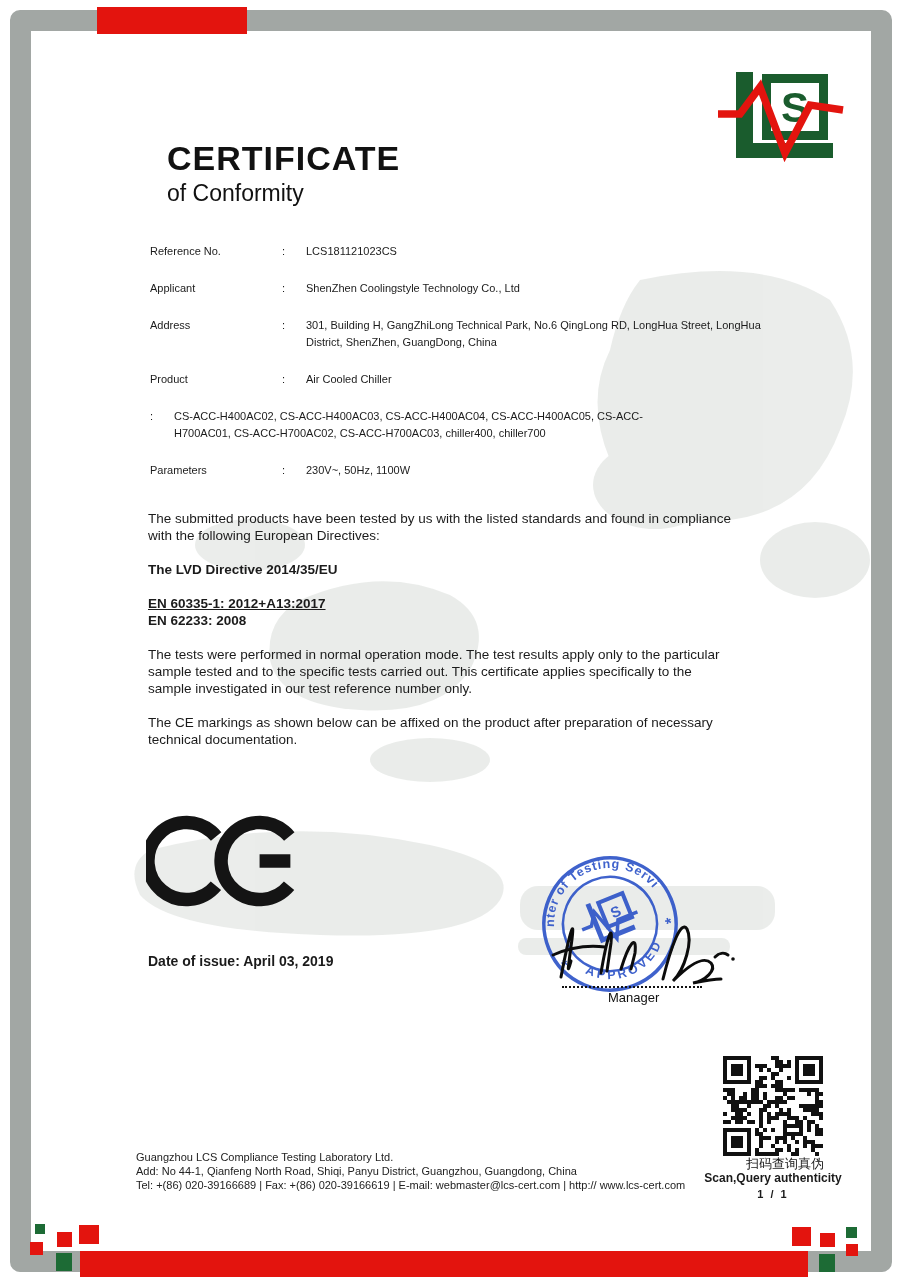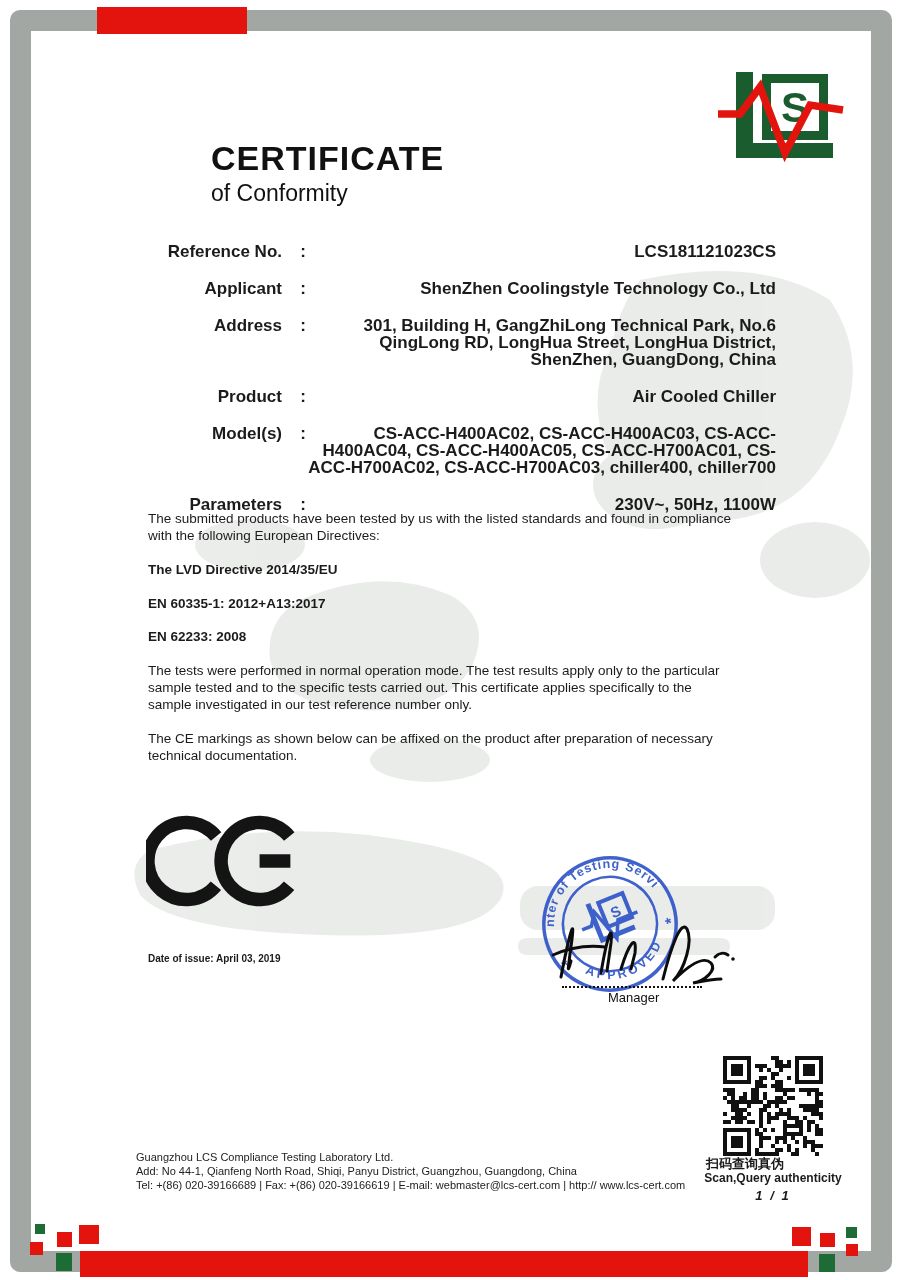--- a/index.html
+++ b/index.html
@@ -21,55 +21,55 @@
   .red{background:#e3140e;}
   .green{background:#1d6b35;}
 
   
   .watermark{position:absolute;left:0;top:0;width:904px;height:1280px;pointer-events:none;}
 
   
   .logo{position:absolute;left:702px;top:58px;width:165px;height:118px;}
 
   
-  .title-block{position:absolute;left:167px;top:140px;margin-left:44px;}
+  .title-block{position:absolute;left:167px;top:140px;}
   .title-main{font-size:34px;font-weight:700;letter-spacing:1px;line-height:1.1;color:#111;}
   .title-sub{font-size:23px;font-weight:400;margin-top:3px;color:#111;}
 
   
   .fields{position:absolute;left:150px;top:243px;width:660px;}
-  .field-row{display:flex;margin-bottom:20px;font-size:17px;font-weight:700;line-height:17px;text-align:right;}
+  .field-row{display:flex;margin-bottom:20px;font-size:11px;font-weight:400;line-height:17px;}
   .field-row.params{margin-top:12px;}
   .field-label{width:132px;flex:0 0 132px;}
   .field-colon{width:24px;flex:0 0 24px;}
   .field-value{width:470px;}
 
   
   .bodytext{position:absolute;left:148px;top:510px;width:588px;font-size:13.5px;line-height:17px;}
   .bodytext p{margin:0 0 17px 0;}
   .bold{font-weight:700;}
 
   
   .ce{position:absolute;left:146px;top:806px;width:154px;height:110px;}
 
   
-  .date-line{position:absolute;left:148px;top:953px;font-size:10px;font-weight:700;}
+  .date-line{position:absolute;left:148px;top:953px;font-size:14px;font-weight:700;}
 
   
   .stamp{position:absolute;left:520px;top:838px;width:180px;height:172px;opacity:.92;}
   .signature{position:absolute;left:545px;top:897px;width:195px;height:100px;}
   .sig-underline{position:absolute;left:562px;top:986px;width:140px;border-bottom:2px dotted #111;}
   .manager{position:absolute;left:608px;top:990px;font-size:13px;color:#111;}
 
   
   .footer-left{position:absolute;left:136px;top:1151px;font-size:11px;line-height:13.8px;color:#222;}
   .qr{position:absolute;left:723px;top:1056px;width:100px;height:100px;}
-  .qr-caption-zh{position:absolute;left:685px;top:1155px;width:120px;text-align:center;font-size:13px;font-weight:700;}
+  .qr-caption-zh{position:absolute;left:725px;top:1155px;width:120px;text-align:center;font-size:13px;font-weight:400;}
   .qr-caption-en{position:absolute;left:689px;top:1171px;width:168px;text-align:center;font-size:12px;font-weight:700;}
-  .page-num{position:absolute;left:736px;top:1188px;width:74px;text-align:center;font-size:13px;font-weight:700;letter-spacing:2px;font-style:italic;}
+  .page-num{position:absolute;left:736px;top:1188px;width:74px;text-align:center;font-size:11px;font-weight:700;letter-spacing:2px;}
 </style>
 </head>
 <body>
 
 <svg class="watermark" viewBox="0 0 904 1280" aria-hidden="true">
   <g fill="#dadeda" opacity="0.55">
     <path d="M640 280 q120 -25 190 20 q40 60 10 130 q-30 80 -110 90 q-90 10 -120 -60 q-25 -60 0 -110 q10 -45 30 -70 z"></path>
     <ellipse cx="655" cy="485" rx="62" ry="44"></ellipse>
     <ellipse cx="815" cy="560" rx="55" ry="38"></ellipse>
     <path d="M300 600 q80 -35 150 -5 q45 25 20 75 q-30 45 -110 40 q-80 -5 -90 -50 q-5 -40 30 -60 z"></path>
@@ -125,35 +125,34 @@
     <span class="field-label">Address</span>
     <span class="field-colon">:</span>
     <span class="field-value">301, Building H, GangZhiLong Technical Park, No.6 QingLong RD, LongHua Street, LongHua District, ShenZhen, GuangDong, China</span>
   </div>
   <div class="field-row">
     <span class="field-label">Product</span>
     <span class="field-colon">:</span>
     <span class="field-value">Air Cooled Chiller</span>
   </div>
   <div class="field-row">
-    <span class="field-label">Model(s)</span>
     <span class="field-colon">:</span>
     <span class="field-value">CS-ACC-H400AC02, CS-ACC-H400AC03, CS-ACC-H400AC04, CS-ACC-H400AC05, CS-ACC-H700AC01, CS-ACC-H700AC02, CS-ACC-H700AC03, chiller400, chiller700</span>
   </div>
   <div class="field-row params">
     <span class="field-label">Parameters</span>
     <span class="field-colon">:</span>
     <span class="field-value">230V~, 50Hz, 1100W</span>
   </div>
 </div>
 
 <div class="bodytext">
   <p>The submitted products have been tested by us with the listed standards and found in compliance with the following European Directives:</p>
   <p class="bold">The LVD Directive 2014/35/EU</p>
-  <p class="bold" style="margin-bottom:16px;">EN 60335-1: 2012+A13:2017</p>
+  <p class="bold" style="margin-bottom:0;text-decoration:underline;">EN 60335-1: 2012+A13:2017</p>
   <p class="bold">EN 62233: 2008</p>
   <p>The tests were performed in normal operation mode. The test results apply only to the particular sample tested and to the specific tests carried out. This certificate applies specifically to the sample investigated in our test reference number only.</p>
   <p>The CE markings as shown below can be affixed on the product after preparation of necessary technical documentation.</p>
 </div>
 
 <svg class="ce" role="img" viewBox="0 0 160 110" aria-label="CE">
   <g stroke="#141414" fill="none" stroke-width="14">
     <circle cx="42" cy="55" r="40" stroke-dasharray="195.5 55.9" transform="rotate(40 42 55)"></circle>
     <circle cx="118" cy="55" r="40" stroke-dasharray="195.5 55.9" transform="rotate(40 118 55)"></circle>
     <line x1="118" y1="55" x2="150" y2="55"></line>

